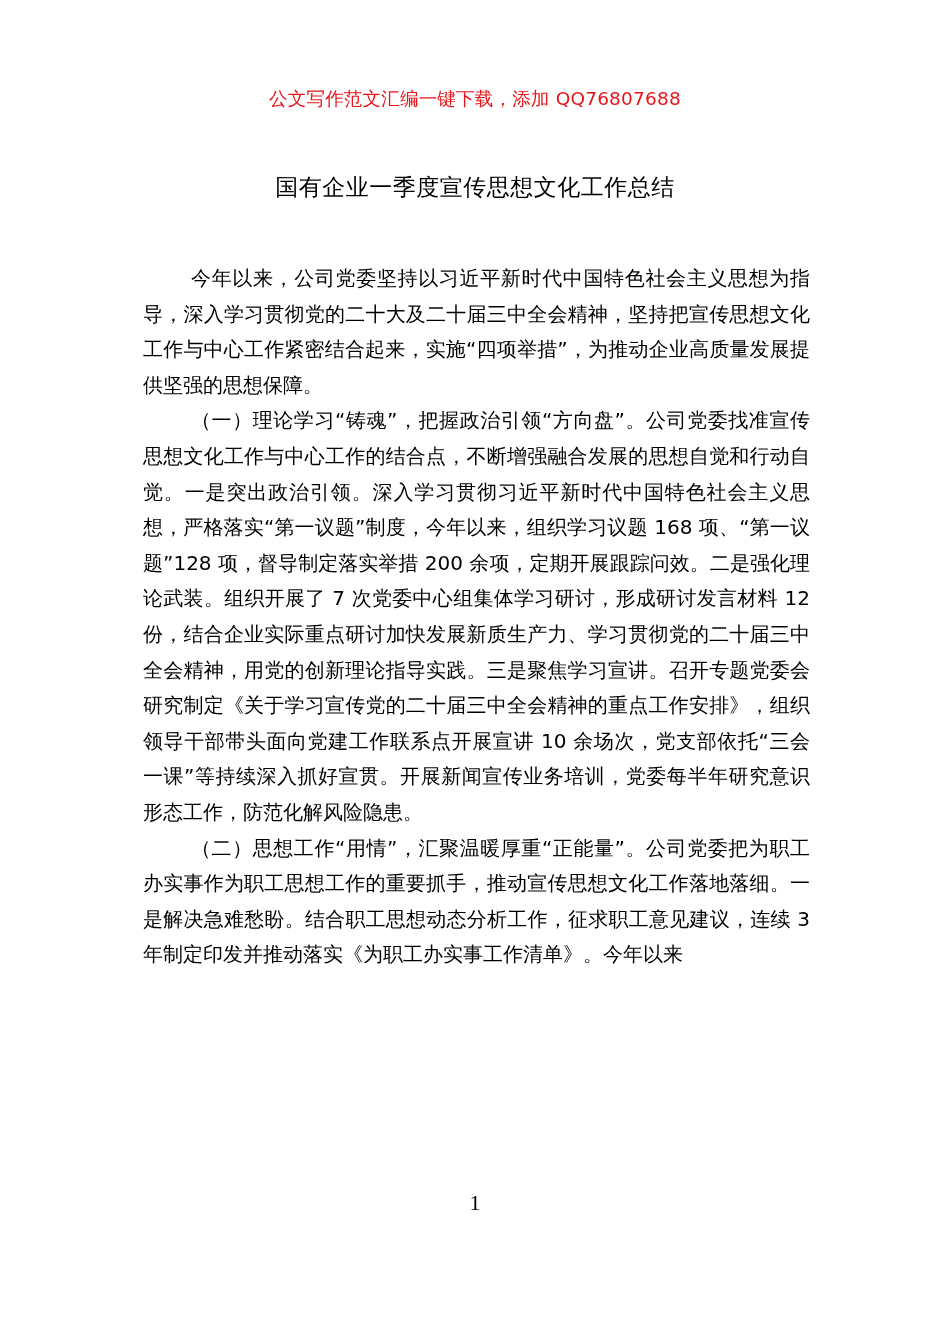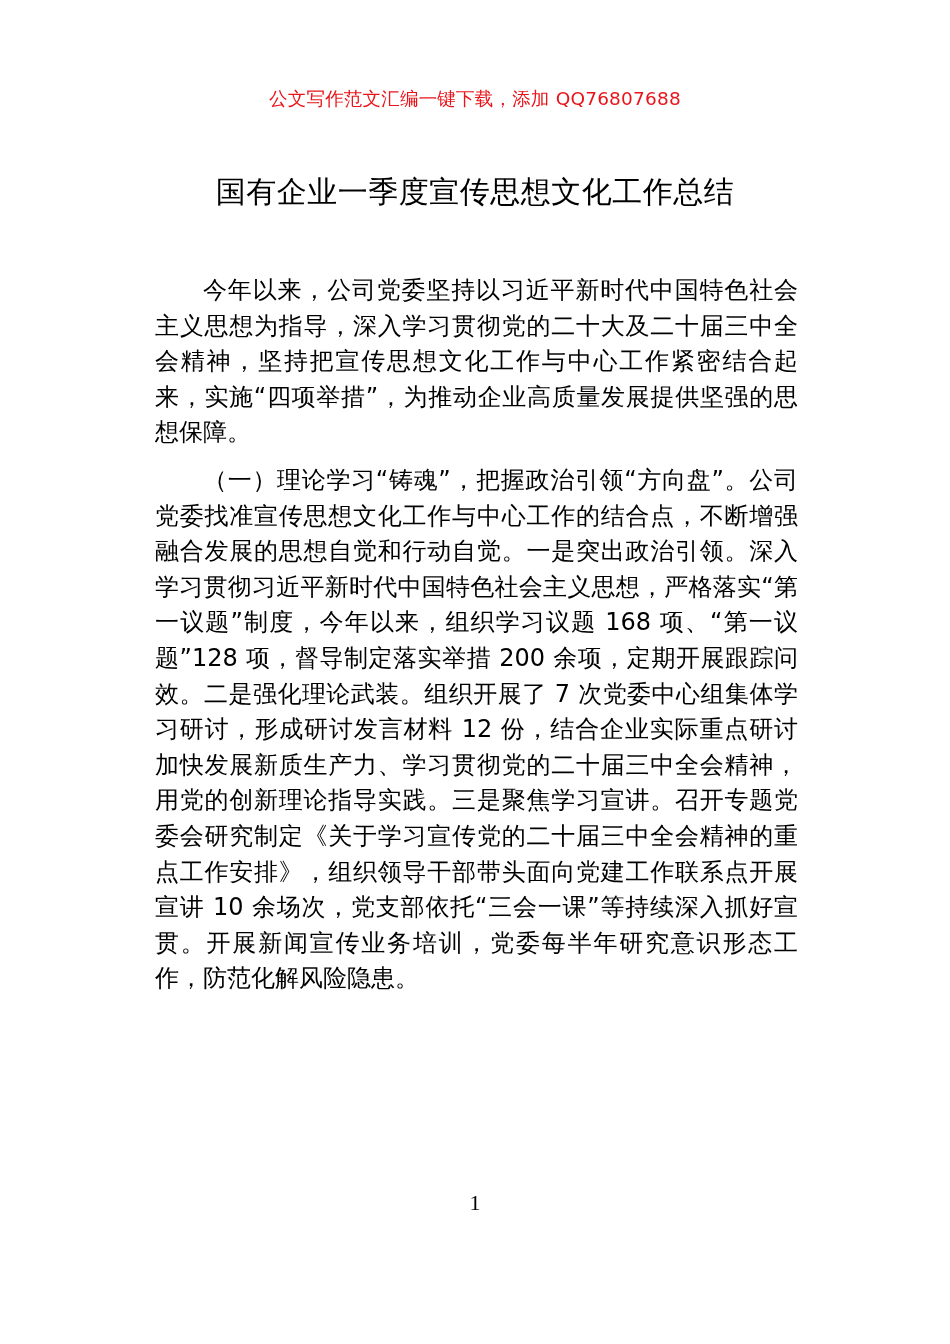--- a/index.html
+++ b/index.html
@@ -24,35 +24,35 @@
     font-size: 18.5px;
     color: #e8141a;
     letter-spacing: 0.2px;
   }
   .doc-title {
     position: absolute;
     top: 172px;
     left: 0;
     width: 950px;
     text-align: center;
-    font-size: 30px;
+    font-size: 23px;
     font-weight: normal;
     margin: 0;
     letter-spacing: 0.5px;
   }
   .body-text {
     position: absolute;
     top: 261px;
     left: 143px;
     width: 667px;
   }
   .para {
-    font-size: 24px;
+    font-size: 20px;
     line-height: 35.6px;
-    margin: 12px;
+    margin: 0;
     text-align: justify;
     text-justify: inter-character;
     text-indent: 48px;
     word-break: break-all;
   }
   .page-num {
     position: absolute;
     top: 1190px;
     left: 0;
     width: 950px;
@@ -64,15 +64,16 @@
 </head>
 <body>
 
 <div class="header-note">公文写作范文汇编一键下载，添加 QQ76807688</div>
 
 <h1 class="doc-title">国有企业一季度宣传思想文化工作总结</h1>
 
 <div class="body-text">
   <p class="para">今年以来，公司党委坚持以习近平新时代中国特色社会主义思想为指导，深入学习贯彻党的二十大及二十届三中全会精神，坚持把宣传思想文化工作与中心工作紧密结合起来，实施“四项举措”，为推动企业高质量发展提供坚强的思想保障。</p>
   <p class="para">（一）理论学习“铸魂”，把握政治引领“方向盘”。公司党委找准宣传思想文化工作与中心工作的结合点，不断增强融合发展的思想自觉和行动自觉。一是突出政治引领。深入学习贯彻习近平新时代中国特色社会主义思想，严格落实“第一议题”制度，今年以来，组织学习议题 168 项、“第一议题”128 项，督导制定落实举措 200 余项，定期开展跟踪问效。二是强化理论武装。组织开展了 7 次党委中心组集体学习研讨，形成研讨发言材料 12 份，结合企业实际重点研讨加快发展新质生产力、学习贯彻党的二十届三中全会精神，用党的创新理论指导实践。三是聚焦学习宣讲。召开专题党委会研究制定《关于学习宣传党的二十届三中全会精神的重点工作安排》，组织领导干部带头面向党建工作联系点开展宣讲 10 余场次，党支部依托“三会一课”等持续深入抓好宣贯。开展新闻宣传业务培训，党委每半年研究意识形态工作，防范化解风险隐患。</p>
+  <p class="para">（二）思想工作“用情”，汇聚温暖厚重“正能量”。公司党委把为职工办实事作为职工思想工作的重要抓手，推动宣传思想文化工作落地落细。一是解决急难愁盼。结合职工思想动态分析工作，征求职工意见建议，连续 3 年制定印发并推动落实《为职工办实事工作清单》。今年以来</p>
 </div>
 
 <div class="page-num">1</div>
 
 </body></html>

